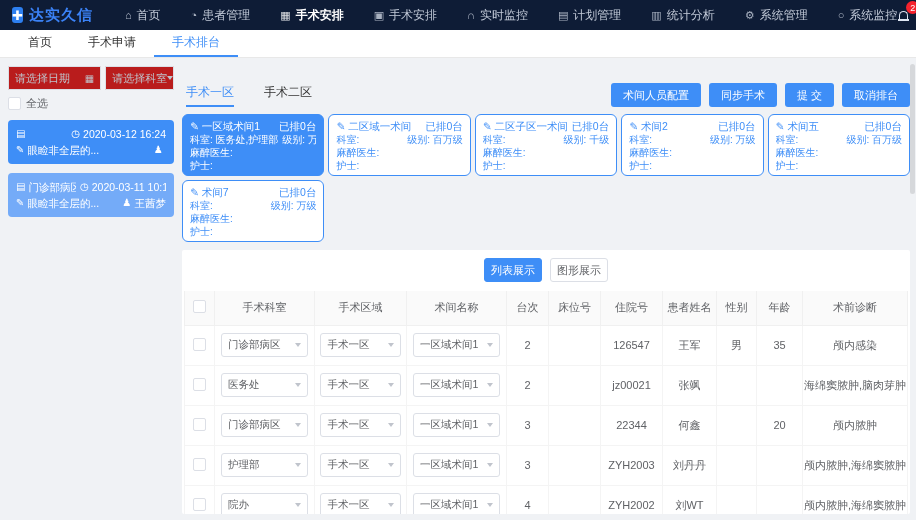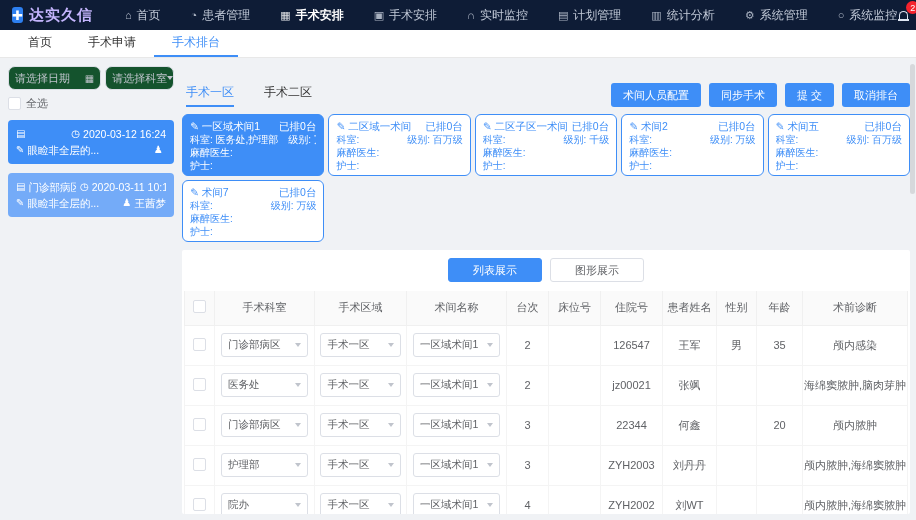--- a/index.html
+++ b/index.html
@@ -2,21 +2,21 @@
 <html><head>
 <meta charset="utf-8">
 <style>
   * { margin:0; padding:0; box-sizing:border-box; }
   html,body { width:916px; height:520px; overflow:hidden; background:#f0f2f5;
     font-family:"Liberation Sans","DejaVu Sans",sans-serif; }
 
   
   .navbar { height:30px; background:#0e1c36; display:flex; align-items:center; padding:0 12px; color:#c3cbd9; }
   .logo-box { width:16px; height:16px; background:#2d7ff0; border-radius:3px; color:#fff; font-size:13px; font-weight:bold; display:flex; align-items:center; justify-content:center; line-height:1; }
-  .logo-text { color:#c4b5fd; font-size:15px; font-weight:bold; margin-left:6px; letter-spacing:1px; white-space:nowrap; }
+  .logo-text { color:#3b82f6; font-size:15px; font-weight:bold; margin-left:6px; letter-spacing:1px; white-space:nowrap; }
   .nav-menu { display:flex; margin-left:32px; gap:30px; font-size:12px; }
   .nav-item { display:flex; align-items:center; gap:5px; cursor:pointer; white-space:nowrap; }
   .nav-item.active { color:#fff; font-weight:bold; }
   .nav-icon { font-size:11px; opacity:.85; }
   .nav-right { margin-left:auto; display:flex; align-items:center; gap:18px; font-size:12px; }
   .bell-wrap { position:relative; width:14px; height:14px; }
   .bell-icon { position:absolute; left:2px; top:3px; width:9px; height:8px; border:1px solid #dfe6f2; border-bottom:none; border-radius:5px 5px 0 0; }
   .bell-icon:after { content:""; position:absolute; left:-2px; bottom:-2px; width:11px; height:2px; background:#dfe6f2; }
   .badge { position:absolute; top:-7px; right:-8px; min-width:13px; height:13px; background:#f5222d; border-radius:7px; color:#fff; font-size:9px; display:flex; align-items:center; justify-content:center; padding:0 3px; }
 
@@ -24,21 +24,21 @@
   .tabbar { height:28px; background:#fff; border-bottom:1px solid #e8e8e8; display:flex; padding-left:10px; font-size:12px; color:#333; }
   .tab { padding:0 18px; display:flex; align-items:center; cursor:pointer; border-bottom:2px solid transparent; }
   .tab.active { color:#3e8ef7; border-bottom-color:#3e8ef7; }
 
   
   .content { display:flex; height:462px; padding:8px 6px 6px 8px; }
 
   
   .sidebar { width:166px; flex:none; margin-right:8px; }
   .filter-row { display:flex; gap:4px; margin-bottom:6px; }
-  .side-input { background:#14532d; border:1px solid #dcdfe6; border-radius:7px; height:24px; font-size:11px; color:#bfc4cc; display:flex; align-items:center; justify-content:space-between; padding:0 6px; overflow:hidden; white-space:nowrap; }
+  .side-input { background:#b91c1c; border:1px solid #dcdfe6; border-radius:1px; height:24px; font-size:11px; color:#bfc4cc; display:flex; align-items:center; justify-content:space-between; padding:0 6px; overflow:hidden; white-space:nowrap; }
   .date-input { flex:1.45; min-width:0; }
   .dept-select { flex:1; min-width:0; }
   .cal-icon { font-size:10px; color:#c0c4cc; flex:none; }
   .chev { width:0; height:0; border-left:3px solid transparent; border-right:3px solid transparent; border-top:4px solid #c0c4cc; flex:none; }
   .search-input { margin-bottom:7px; }
   .select-all { display:flex; align-items:center; gap:5px; font-size:11px; color:#606266; }
   input[type=checkbox] { appearance:none; width:13px; height:13px; border:1px solid #dcdfe6; border-radius:2px; background:#fff; cursor:pointer; flex:none; }
   .pcard { border-radius:4px; padding:6px 8px; color:#fff; font-size:10.5px; line-height:16px; margin-top:9px; background:#74abf8; cursor:pointer; }
   .pcard.sel { background:#3e8ef7; }
   .pcard-row { display:flex; justify-content:space-between; gap:4px; white-space:nowrap; overflow:hidden; }
@@ -52,26 +52,26 @@
   .rtab { padding-bottom:4px; border-bottom:2px solid transparent; cursor:pointer; }
   .rtab.active { color:#3e8ef7; border-bottom-color:#3e8ef7; }
   .actions { display:flex; gap:8px; }
   .btn { background:#3e8ef7; color:#fff; border:none; border-radius:3px; height:24px; padding:0 12px; font-size:11px; cursor:pointer; white-space:nowrap; font-family:Liberation Sans, sans-serif; }
 
   .rooms { display:flex; flex-wrap:wrap; gap:4px; }
   .room { width:calc((100% - 16px)/5); height:62px; border:1px solid #3e8ef7; border-radius:6px; background:#fff; color:#3e8ef7; font-size:10px; line-height:13px; padding:5px 7px; cursor:pointer; overflow:hidden; }
   .room.sel { background:#3e8ef7; color:#fff; }
   .rc-r1 { display:flex; justify-content:space-between; font-size:10.5px; white-space:nowrap; gap:3px; overflow:hidden; }
   .rc-name { display:flex; gap:3px; align-items:center; overflow:hidden; }
-  .rc-row { display:flex; justify-content:space-between; white-space:nowrap; gap:10px; overflow:hidden; }
+  .rc-row { display:flex; justify-content:space-between; white-space:nowrap; gap:4px; overflow:hidden; }
 
   
   .panel { flex:1; background:#fff; margin-top:8px; border-radius:2px; padding:8px 2px 0 2px; display:flex; flex-direction:column; overflow:hidden; }
   .toggles { display:flex; justify-content:center; gap:8px; margin-bottom:9px; }
-  .tg { height:24px; padding:0 24px; font-size:11px; border-radius:3px; cursor:pointer; border:1px solid #3e8ef7; background:#3e8ef7; color:#fff; font-family:inherit; }
+  .tg { height:24px; padding:0 6px; font-size:11px; border-radius:3px; cursor:pointer; border:1px solid #3e8ef7; background:#3e8ef7; color:#fff; font-family:inherit; }
   .tg.off { background:#fff; border-color:#dcdfe6; color:#606266; }
 
   table.sched { width:100%; border-collapse:collapse; table-layout:fixed; }
   table.sched th { background:#fafafa; font-weight:normal; font-size:11px; color:#606266; height:34px; border:1px solid #f0f0f0; border-top:none; }
   table.sched td { font-size:11px; color:#606266; height:40px; text-align:center; border:1px solid #f4f4f4; overflow:hidden; white-space:nowrap; }
   .mini-select { border:1px solid #dcdfe6; border-radius:3px; height:24px; width:88%; margin:0 auto; display:flex; align-items:center; justify-content:space-between; padding:0 6px; font-size:10.5px; color:#606266; background:#fff; cursor:pointer; overflow:hidden; }
   .hscroll { height:8px; margin:2px 0 4px 0; position:relative; }
   .hthumb { position:absolute; left:0; top:1px; height:6px; width:60%; background:#a9a9a9; border-radius:3px; cursor:grab; }
 
   .vscroll { position:fixed; top:30px; right:0; width:6px; bottom:0; }

